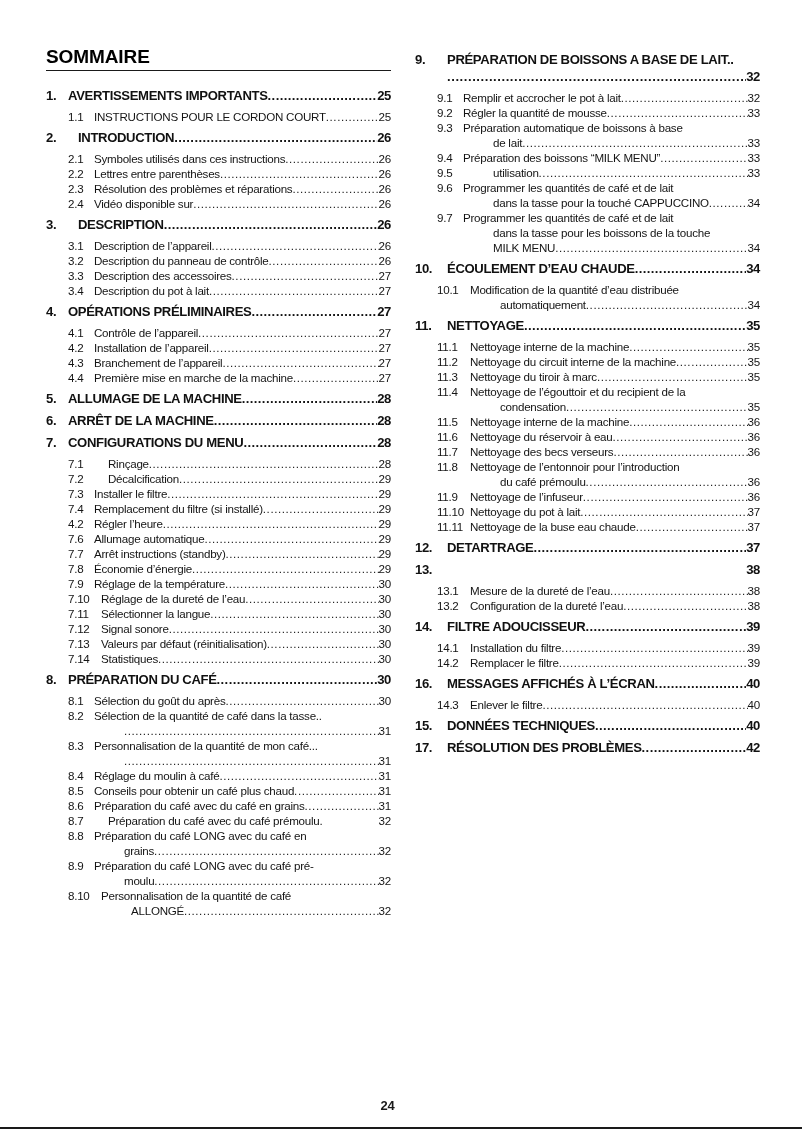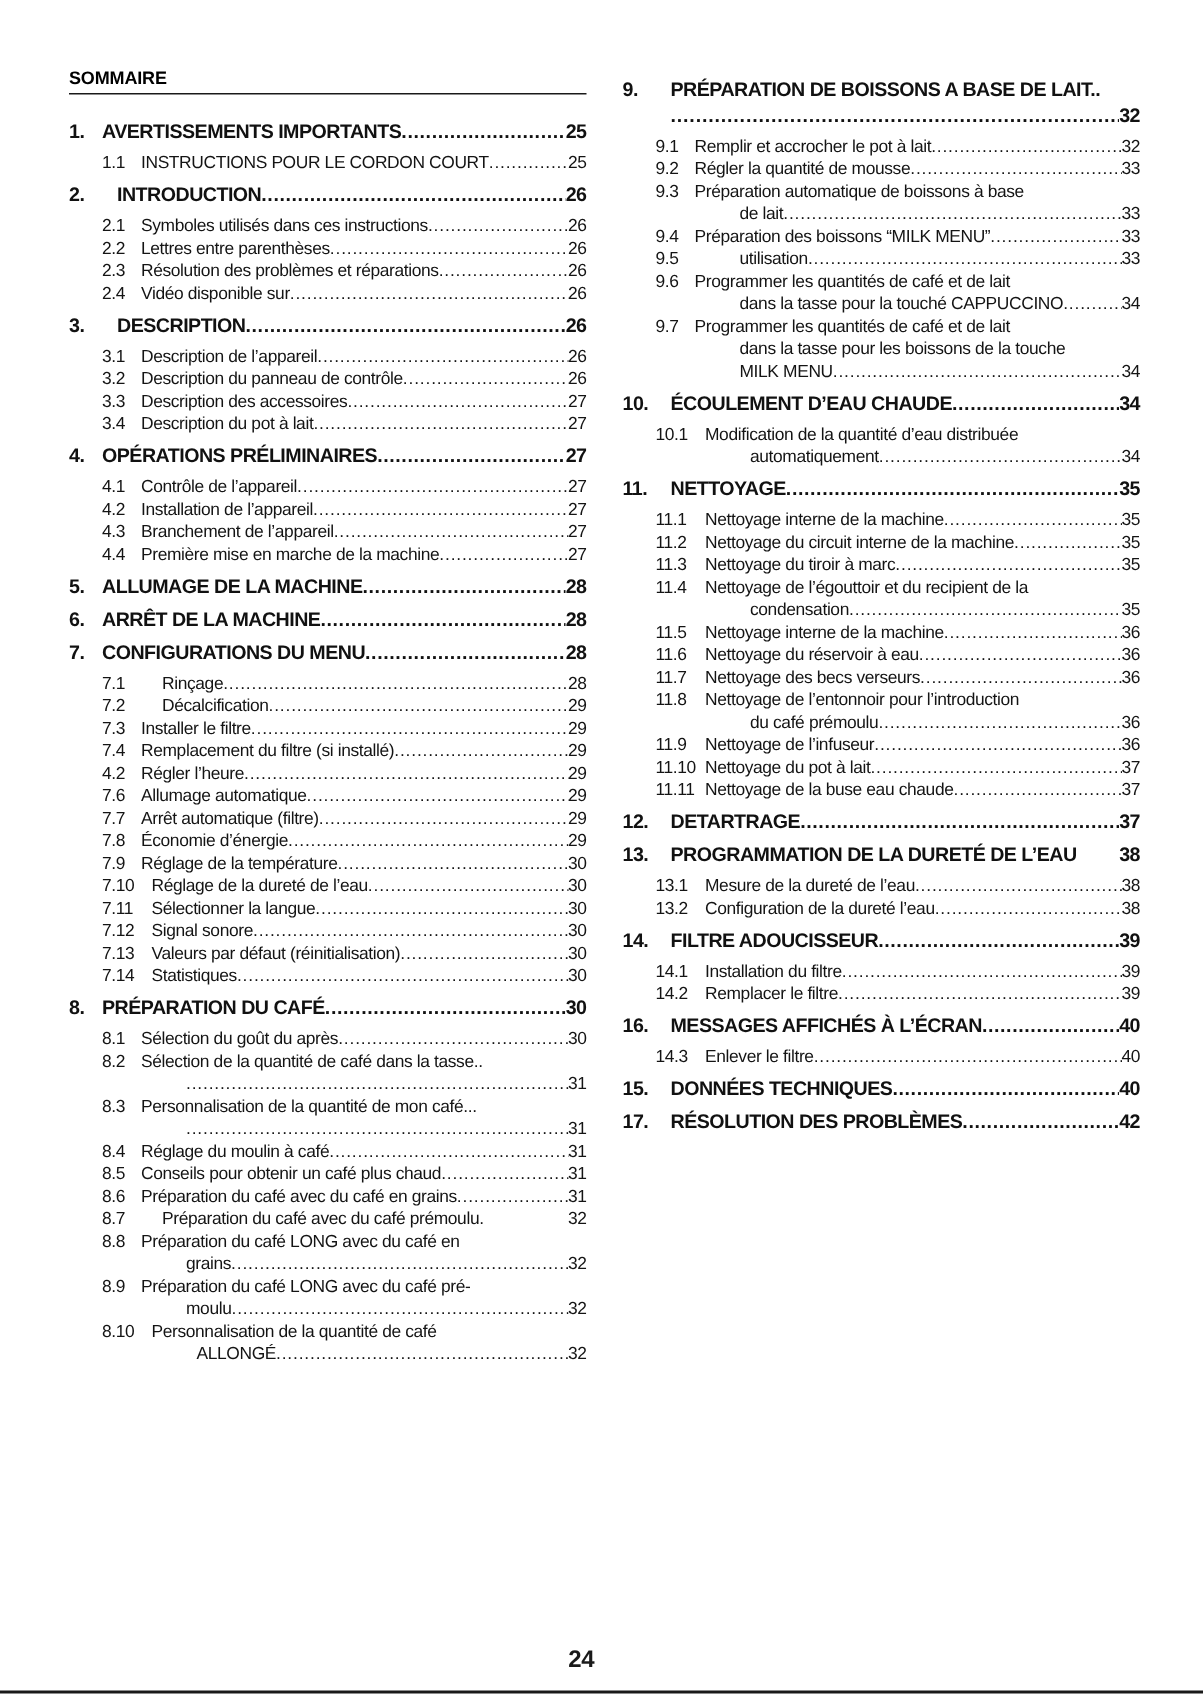--- a/index.html
+++ b/index.html
@@ -29,39 +29,39 @@
     width: 802px;
     height: 2px;
     background: #1a1a1a;
   }
   .page-number {
     position: absolute;
     left: 0;
     top: 1098px;
     width: 775px;
     text-align: center;
-    font-size: 16px;
+    font-size: 13px;
     font-weight: 700;
     letter-spacing: -0.2px;
     color: #1a1a1a;
   }
   .columns {
     position: absolute;
     left: 46px;
     top: 46px;
     width: 714px;
     display: flex;
     gap: 24px;
   }
   .col {
     width: 345px;
     flex: 0 0 345px;
   }
   .toc-title {
-    font-size: 12px;
+    font-size: 19px;
     font-weight: 700;
     letter-spacing: -0.1px;
     line-height: 1.15;
     margin: 0 0 16px 0;
     padding-bottom: 2px;
     border-bottom: 1.6px solid #1a1a1a;
     color: #000;
   }
   
   .l1 {
@@ -412,21 +412,21 @@
                 <span class="txt">Allumage automatique</span>
                 <span class="fill dots">................................................................................................................................................................</span>
                 <span class="num-right">29</span>
               </div>
             </div>
           </div>
           <div class="l2">
             <span class="num">7.7</span>
             <div class="body">
               <div class="line">
-                <span class="txt">Arrêt automatique (filtre)</span>
+                <span class="txt">Arrêt instructions (standby)</span>
                 <span class="fill dots">................................................................................................................................................................</span>
                 <span class="num-right">29</span>
               </div>
             </div>
           </div>
           <div class="l2">
             <span class="num">7.8</span>
             <div class="body">
               <div class="line">
                 <span class="txt">Économie d’énergie</span>
@@ -850,21 +850,20 @@
                 <span class="txt">DETARTRAGE</span>
                 <span class="fill dots">................................................................................................................................................................</span>
                 <span class="num-right">37</span>
               </div>
             </div>
           </div>
           <div class="l1 wide">
             <span class="num">13.</span>
             <div class="body">
               <div class="line">
-                <span class="txt">PROGRAMMATION DE LA DURETÉ DE L’EAU</span>
                 <span class="fill dots"></span>
                 <span class="num-right">38</span>
               </div>
             </div>
           </div>
           <div class="l2 n3">
             <span class="num">13.1</span>
             <div class="body">
               <div class="line">
                 <span class="txt">Mesure de la dureté de l’eau</span>

